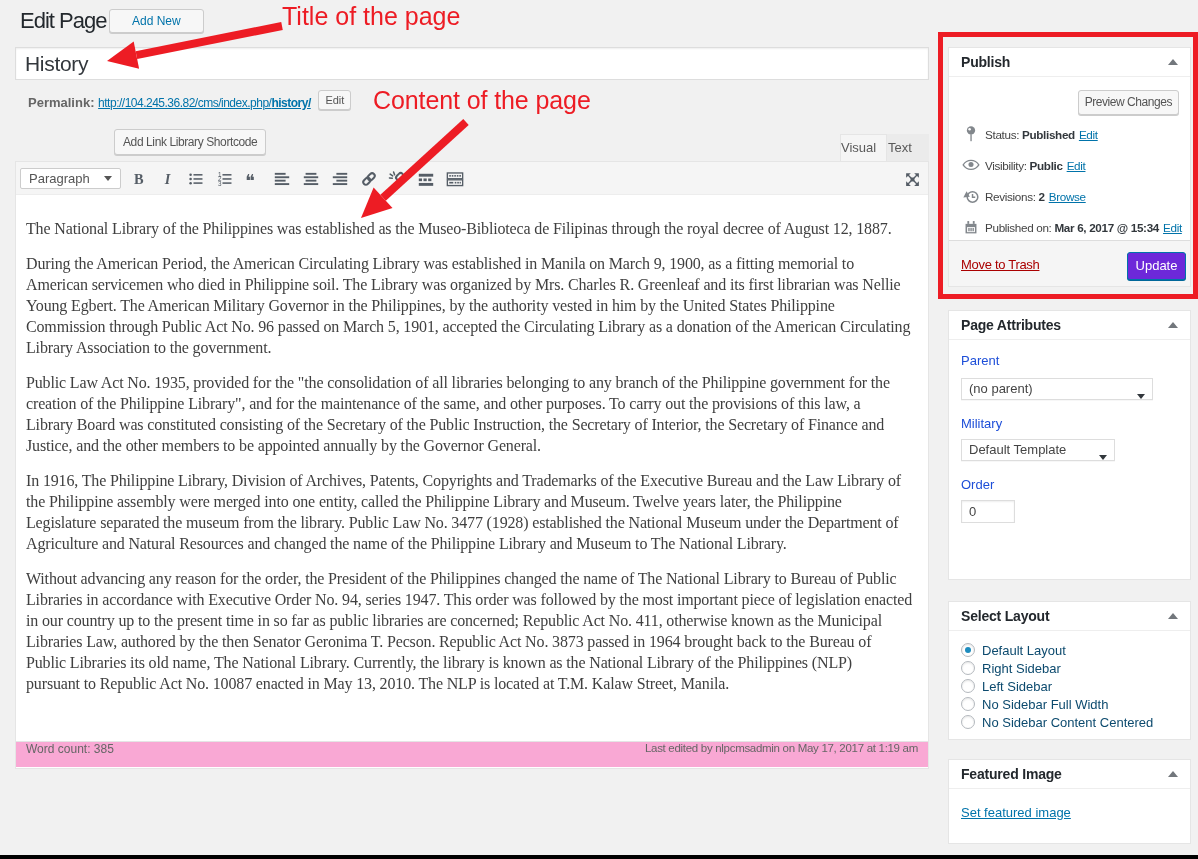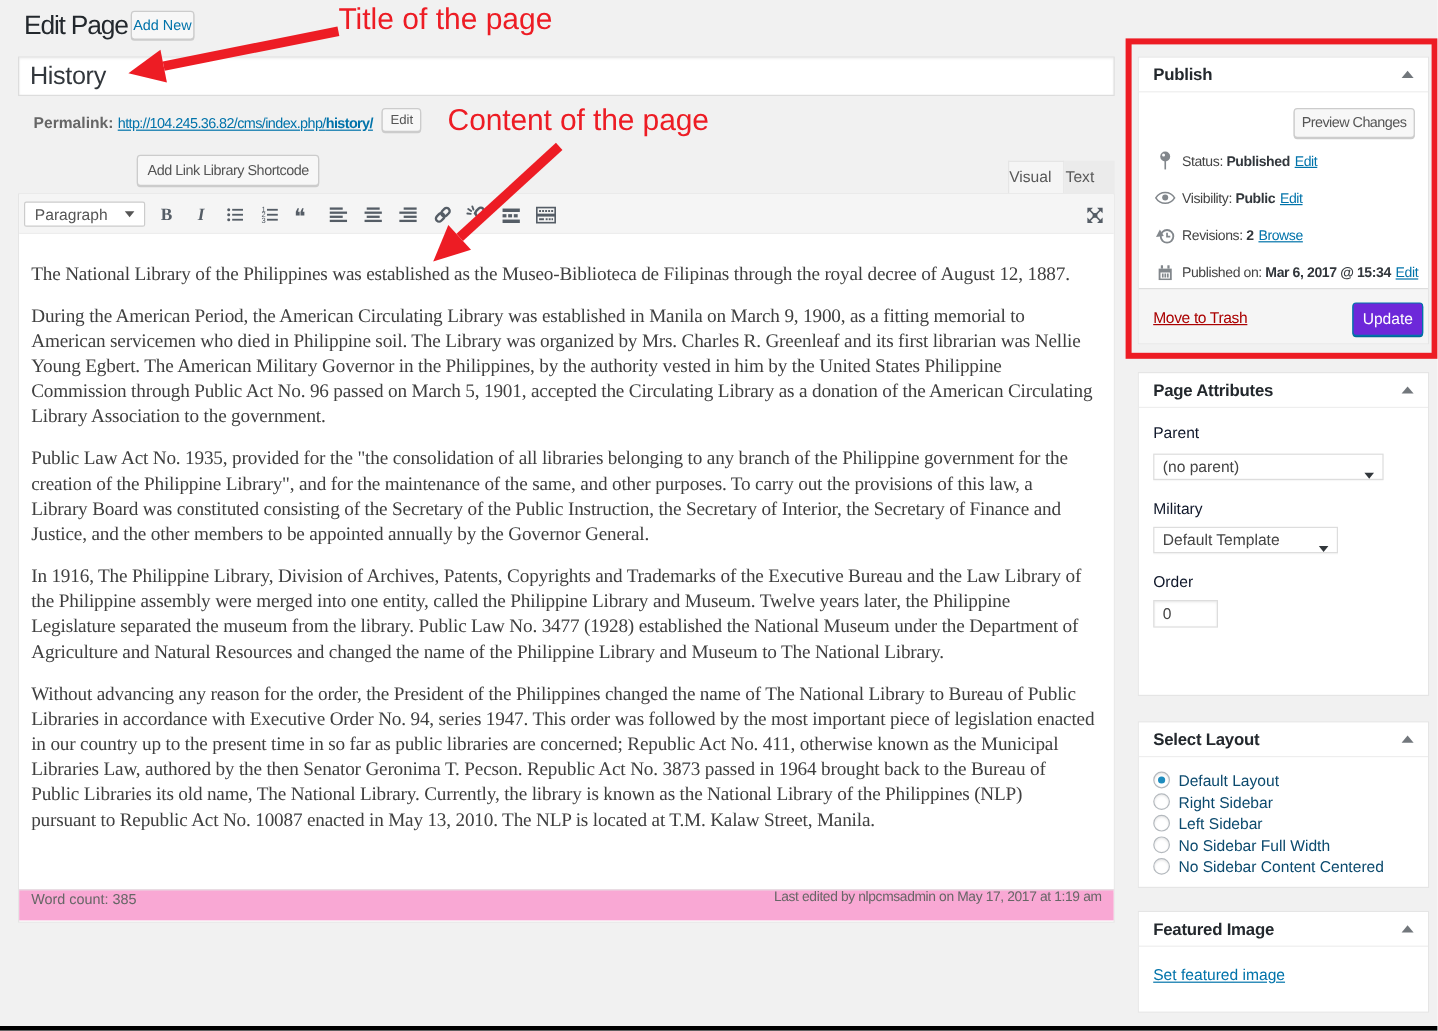--- a/index.html
+++ b/index.html
@@ -14,21 +14,21 @@
   .abs { position: absolute; }
 
   
   #page-heading {
     left: 20px; top: 7px;
     font-size: 22px; font-weight: 400; color: #23282d; line-height: 27px;
     letter-spacing: -1px;
   }
   #add-new-btn {
     left: 109px; top: 9px; height: 24px;
-    padding: 0 1px; line-height: 22px;
+    padding: 0 22px; line-height: 22px;
     font-size: 12px; color: #0073aa; text-decoration: none;
     background: #f7f7f7; border: 1px solid #ccc; border-radius: 3px;
     box-shadow: 0 1px 0 #ccc; display: inline-block;
   }
 
   
   #title-input {
     left: 15px; top: 47px; width: 914px; height: 33px;
     border: 1px solid #ddd; background: #fff;
     box-shadow: inset 0 1px 2px rgba(0,0,0,.07);
@@ -159,21 +159,21 @@
     font-size: 13px; color: #a00; text-decoration: underline; letter-spacing: -0.3px;
   }
   #update-btn {
     position: absolute; right: 4px; top: 11px; width: 59px; height: 28px;
     background: #6d28d9; border: 1px solid #0073aa; border-radius: 3px;
     box-shadow: 0 1px 0 #006799;
     color: #fff; font-size: 13px; text-align: center; line-height: 26px;
   }
 
   #page-attr-box { top: 310px; height: 270px; }
-  .pa-label { position: absolute; left: 12px; font-size: 13px; color: #0f172a; }
+  .pa-label { position: absolute; left: 12px; font-size: 13px; color: #1d4ed8; }
   .wp-select {
     position: absolute; left: 12px; background: #fff; border: 1px solid #ddd;
     height: 22px; font-size: 13px; color: #444; line-height: 20px;
     display: flex; align-items: flex-end; justify-content: space-between;
     padding: 0 7px; box-shadow: 0 1px 0 rgba(0,0,0,.03);
   }
   .wp-select .caret {
     width: 0; height: 0; border-left: 4px solid transparent; border-right: 4px solid transparent;
     border-top: 5px solid #32373c;
   }

